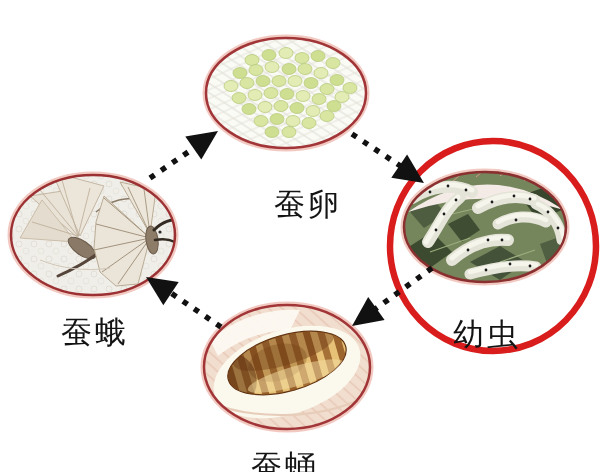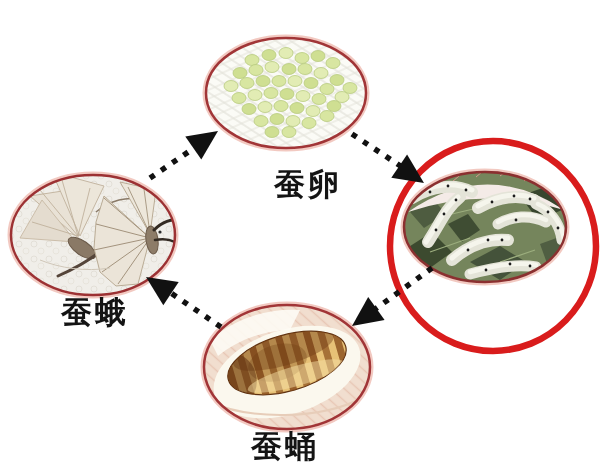--- a/index.html
+++ b/index.html
@@ -3,22 +3,23 @@
 <meta charset="utf-8">
 <style>
   html,body{margin:0;padding:0;background:#ffffff;}
   #stage{
     position:relative;width:609px;height:472px;background:#ffffff;overflow:hidden;
     font-family:"DejaVu Sans","Liberation Sans",sans-serif;
   }
   #art{position:absolute;left:0;top:0;}
   .stage-label{
     position:absolute;width:124px;text-align:center;
-    font-size:31px;font-weight:700;color:#141414;letter-spacing:3px;line-height:1.1;
+    font-size:31px;font-weight:400;color:#141414;letter-spacing:3px;line-height:1.1;
     user-select:none;
+    margin-top:20px;
   }
   #label-eggs {left:246px;top:167px;}
   #label-larva{left:425px;top:297px;}
   #label-pupa {left:223px;top:429px;}
   #label-moth {left:33px; top:295px;}
 </style>
 </head>
 <body>
 
 <div id="stage">
@@ -233,16 +234,17 @@
     <line x1="432" y1="268" x2="374" y2="310" stroke="#111111" stroke-width="5.5" stroke-dasharray="5.5 8"></line>
     <polygon points="352,326 368.2,297.1 384.6,319.9" fill="#111111"></polygon>
   </g>
   <g>
     <line x1="221" y1="327" x2="168" y2="291" stroke="#111111" stroke-width="5.5" stroke-dasharray="5.5 8"></line>
     <polygon points="146,277 178.7,281.9 163.3,305.3" fill="#111111"></polygon>
   </g>
 </svg>
 
 <div class="stage-label" id="label-eggs">蚕卵</div>
+<div class="stage-label" id="label-larva">幼虫</div>
 <div class="stage-label" id="label-moth">蚕蛾</div>
 <div class="stage-label" id="label-pupa">蚕蛹</div>
 
 </div>
 
 </body></html>

